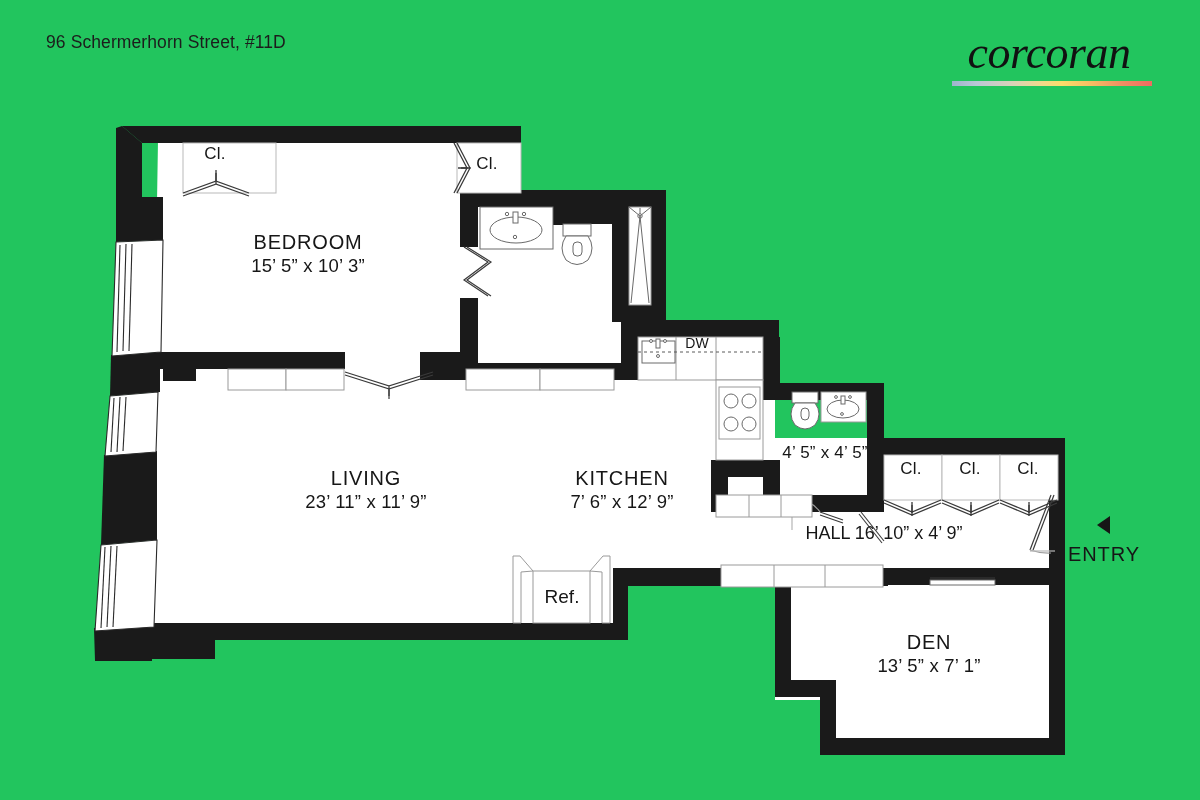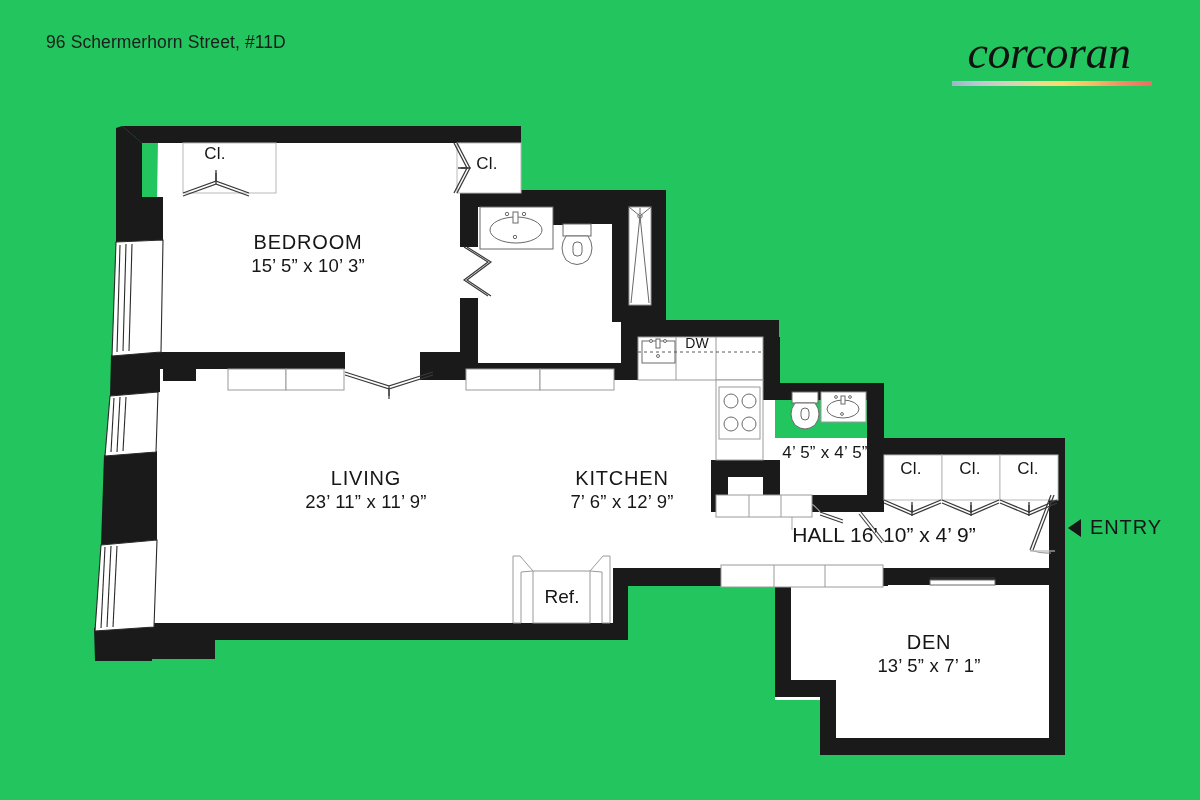--- a/index.html
+++ b/index.html
@@ -93,31 +93,32 @@
     transform: translateX(-50%);
     white-space: nowrap;
     font-size: 17px;
     color: #161616;
     letter-spacing: 0.2px;
   }
   .inline-label {
     position: absolute;
     transform: translateX(-50%);
     white-space: nowrap;
-    font-size: 21px;
+    font-size: 18px;
     color: #161616;
   }
   #entry-marker {
     position: absolute;
     left: 1068px;
     top: 516px;
     display: flex;
     align-items: center;
     gap: 9px;
     white-space: nowrap;
+    flex-direction: column;
   }
   #entry-arrow {
     width: 0; height: 0;
     border-top: 9px solid transparent;
     border-bottom: 9px solid transparent;
     border-right: 13px solid #161616;
   }
   #entry-text {
     font-size: 20px;
     letter-spacing: 0.9px;

